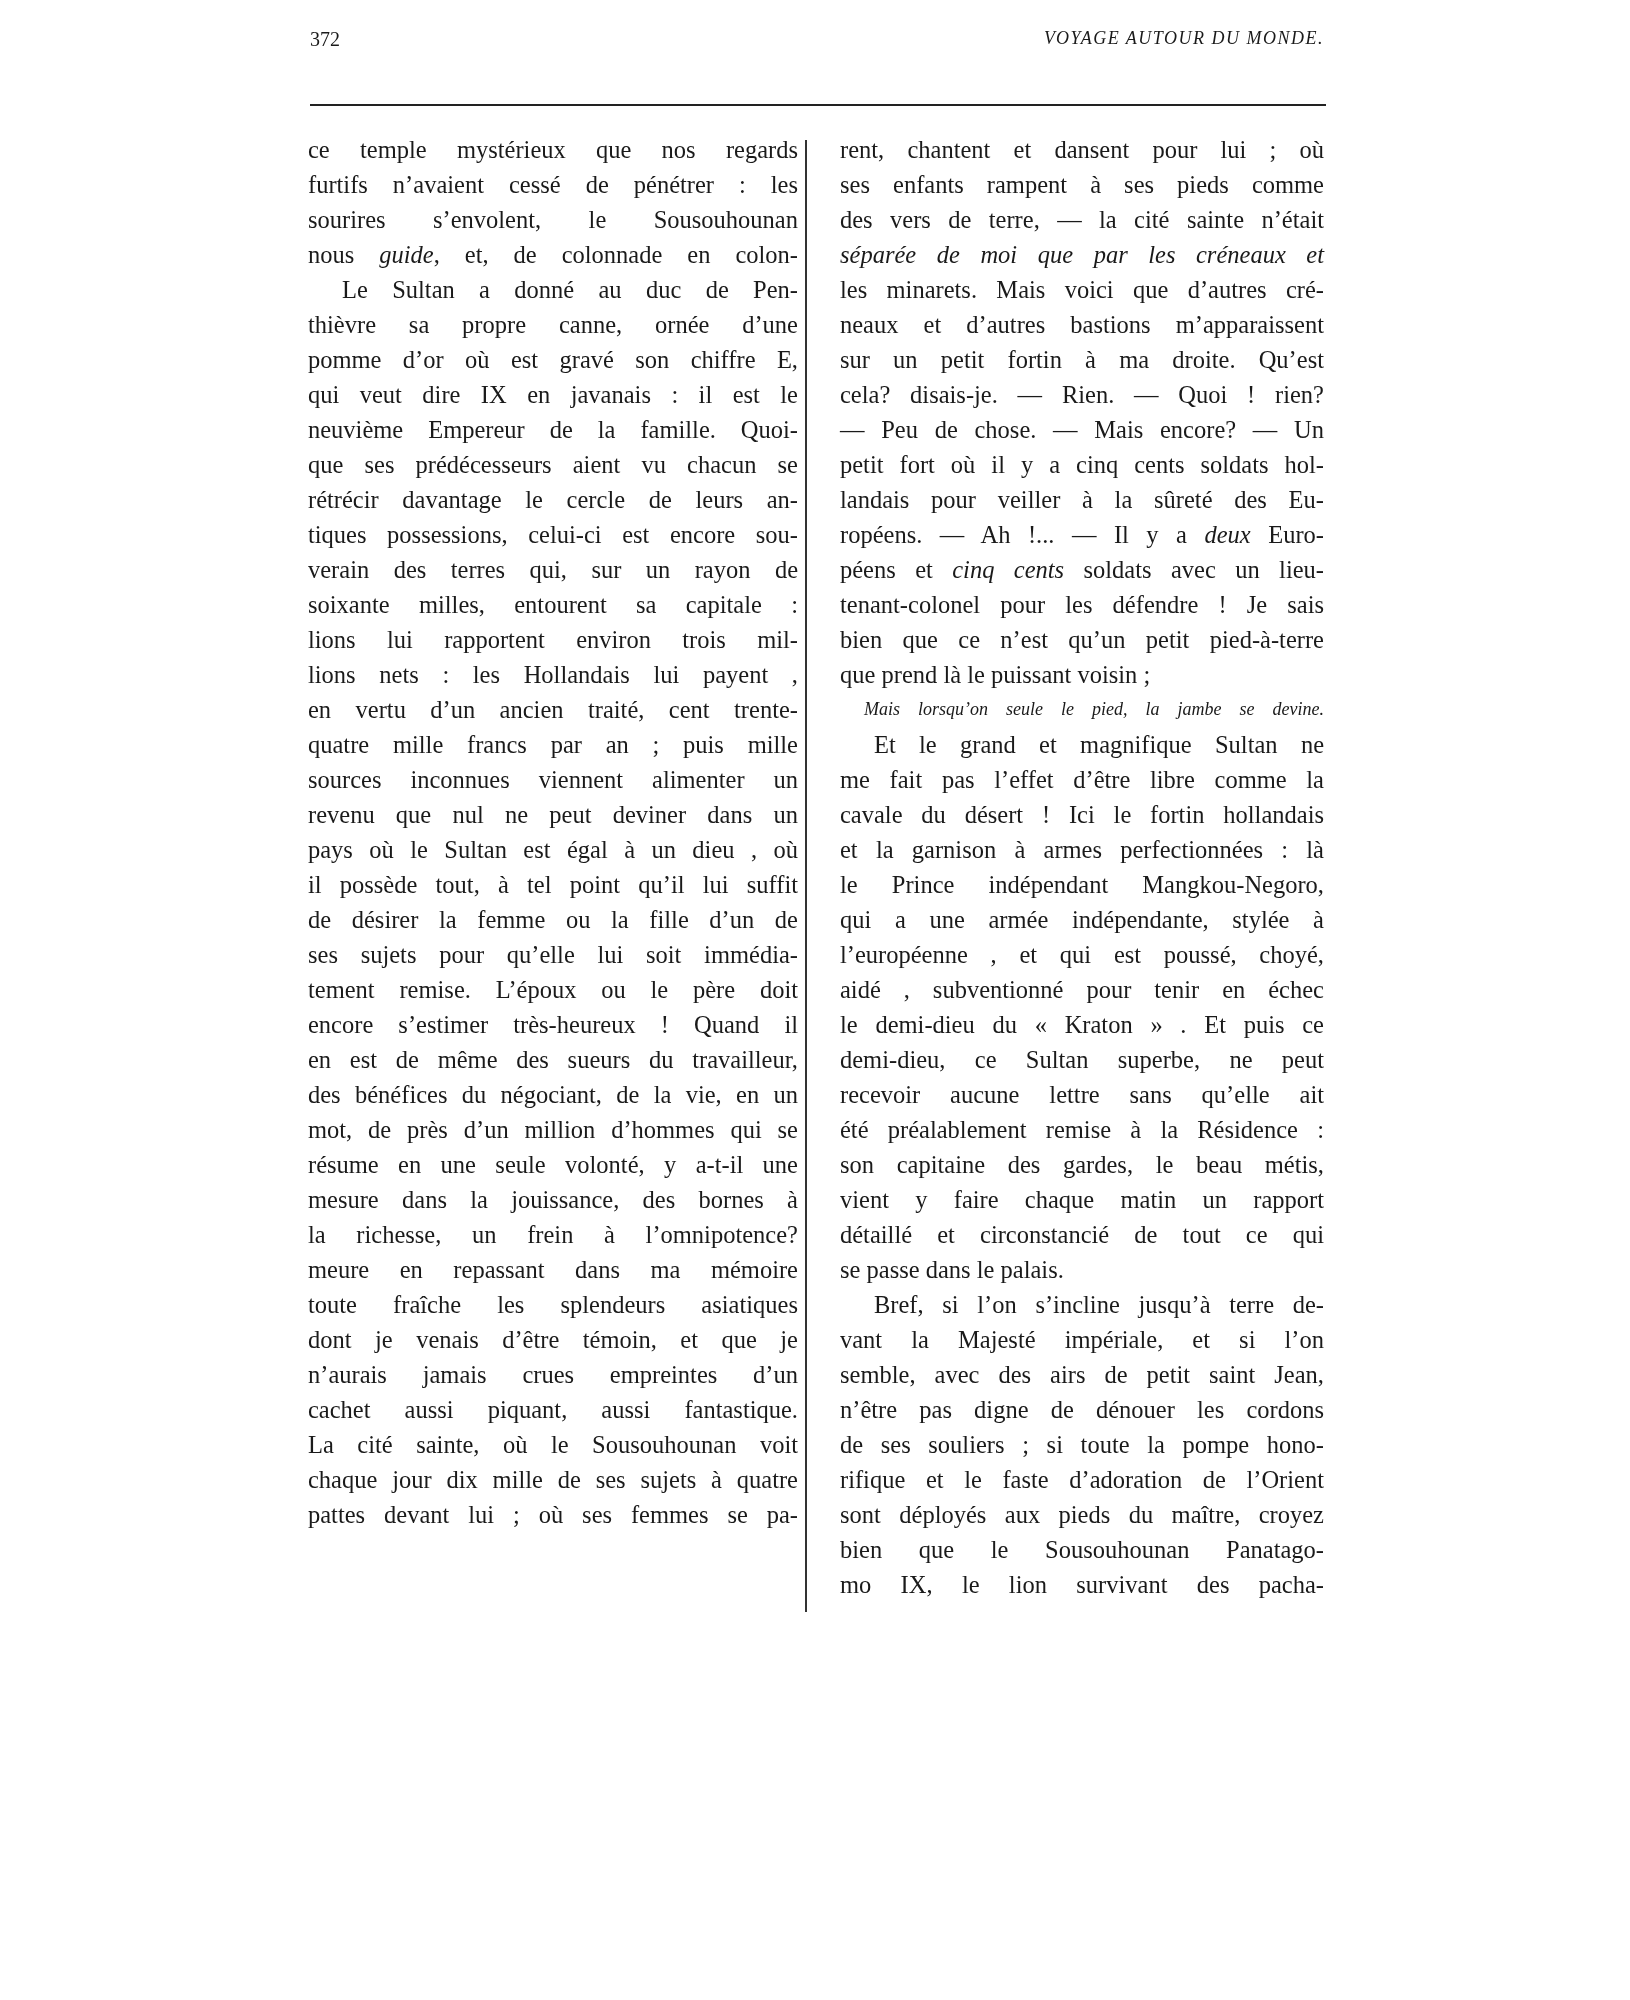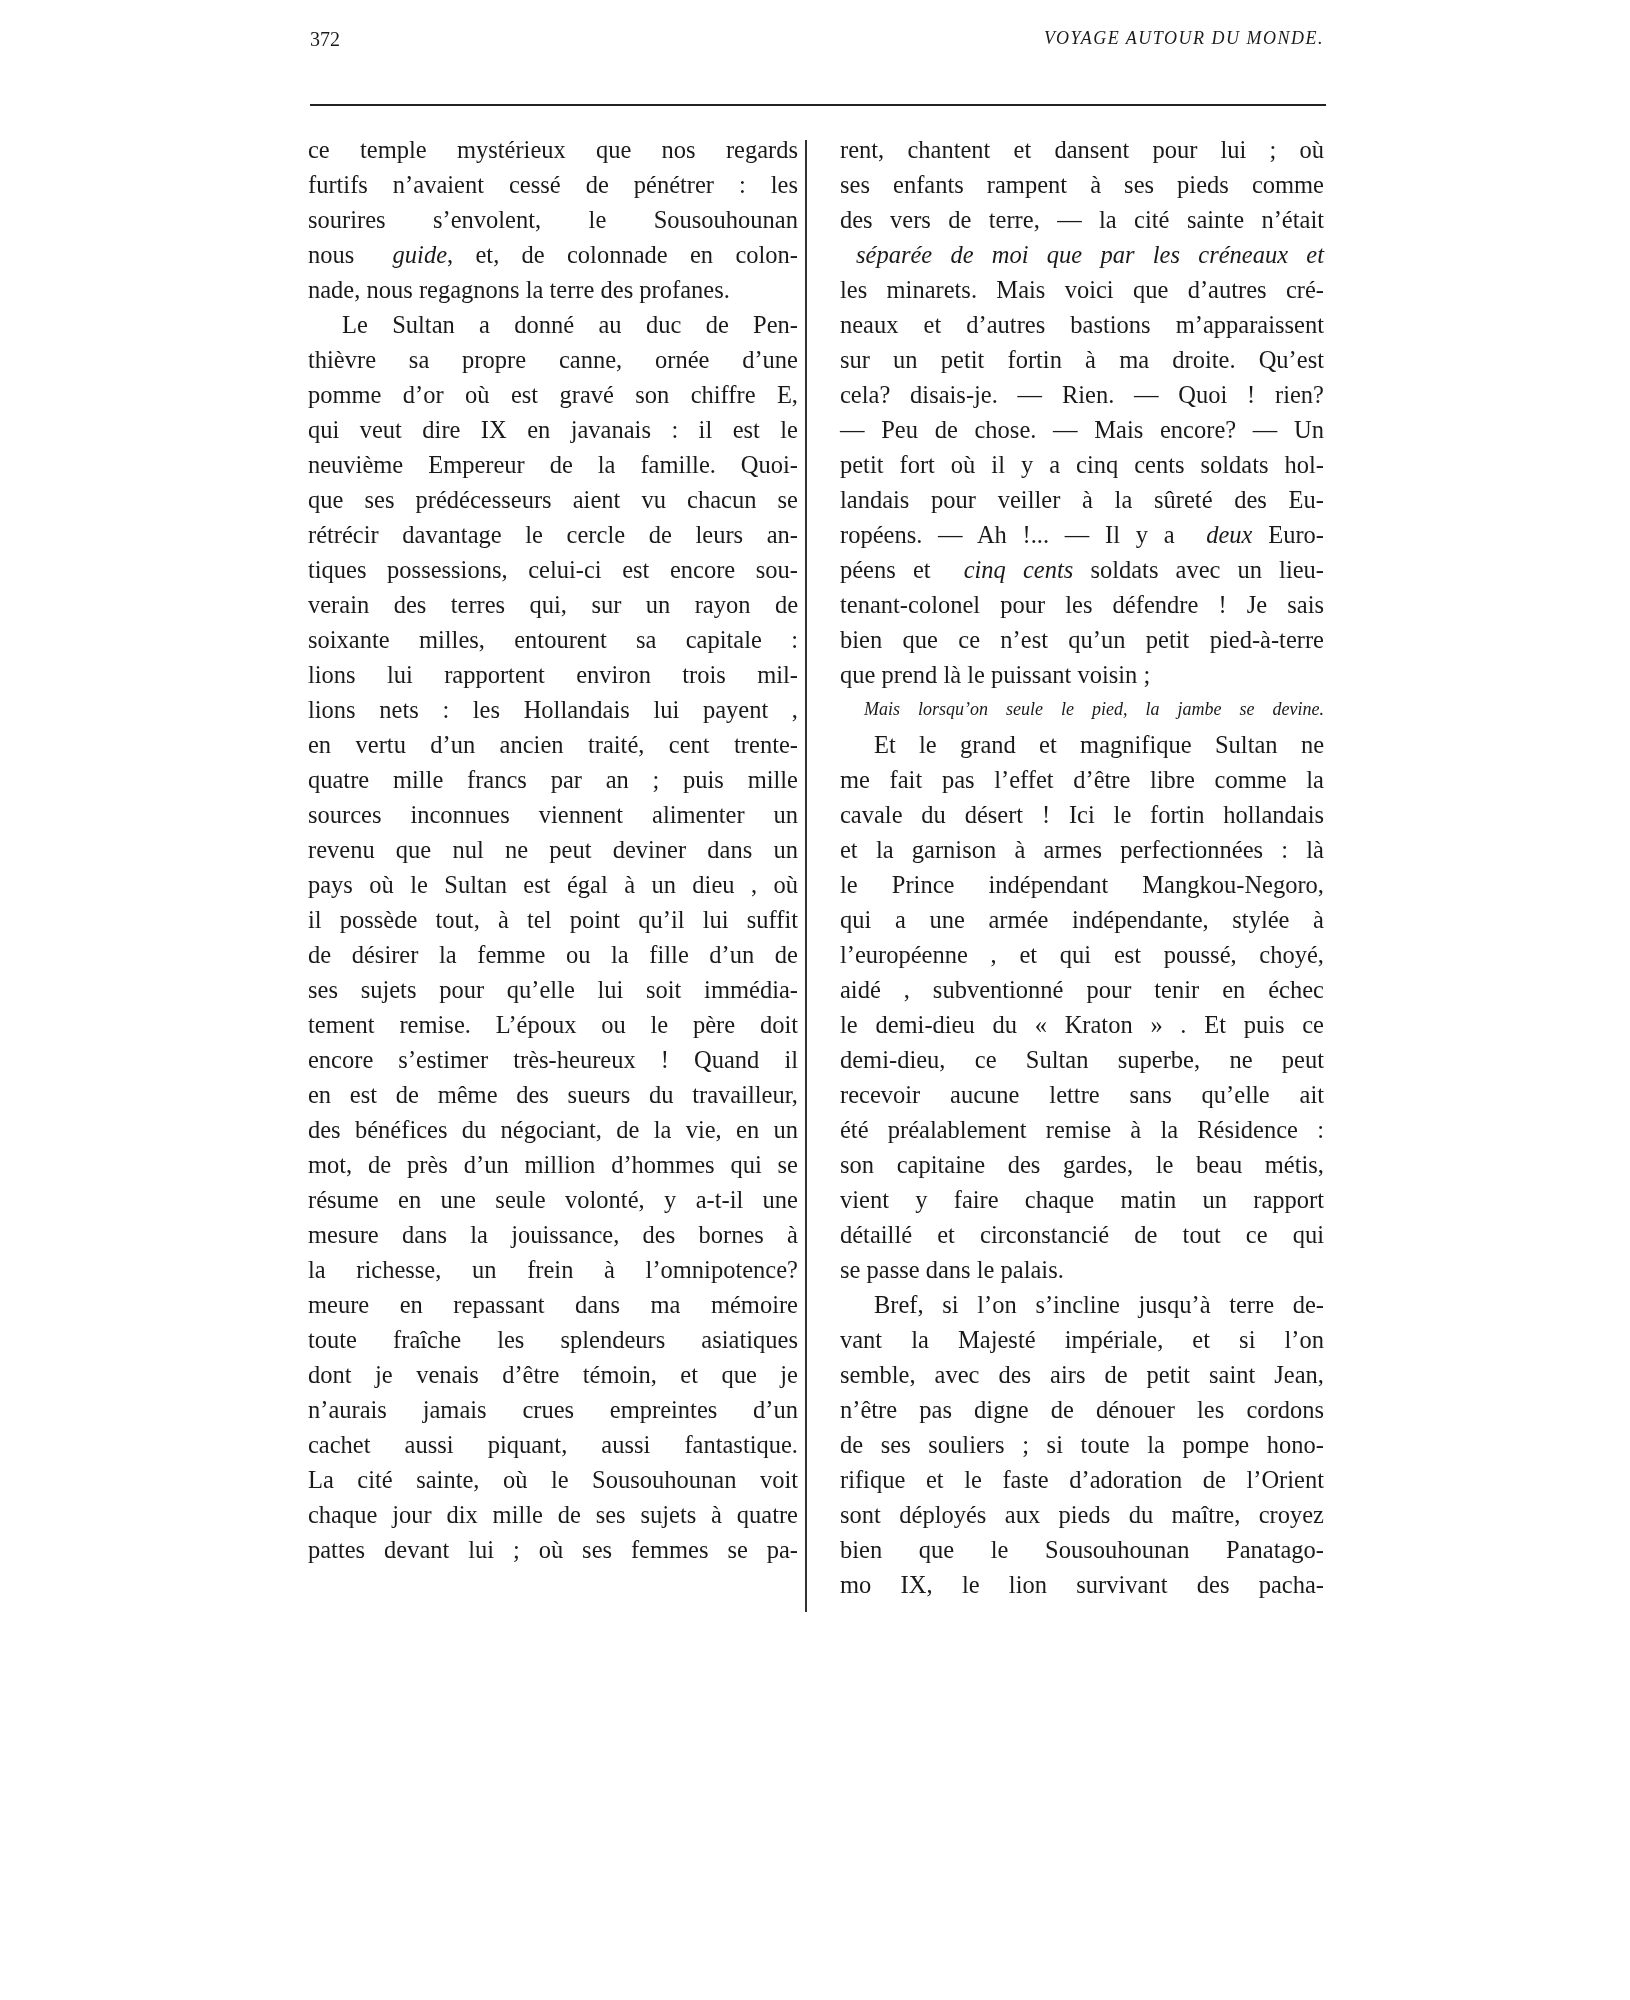--- a/index.html
+++ b/index.html
@@ -12,39 +12,38 @@
     .head-rule { position: absolute; top: 104px; left: 310px; width: 1016px; height: 0;
                  border-top: 2px solid #222; }
     .column { position: absolute; top: 132px; }
     .col-left { left: 308px; width: 490px; }
     .col-right { left: 840px; width: 484px; }
     .line { display: block; height: 35px; line-height: 35px; font-size: 24.5px;
             text-align: justify; text-align-last: justify; white-space: nowrap; overflow: visible; }
     .line.last { text-align-last: left; }
     .line.indent { padding-left: 34px; }
     .line.quote { font-size: 18px; font-style: italic; padding-left: 24px; text-align-last: justify; }
-    em { font-style: italic; margin-left: 16px; }
+    em { font-style: italic; }
     .divider { position: absolute; left: 805px; top: 140px; width: 0; height: 1472px;
                border-left: 2px solid #333; }
   </style>
 </head>
 <body>
 
 <header class="running-head">
   <span class="folio">372</span>
   <span class="head-title">VOYAGE AUTOUR DU MONDE.</span>
 </header>
 <div class="head-rule"></div>
 
 <div class="column col-left" id="col-left">
     <span class="line"><span>ce temple mystérieux que nos regards</span></span>
     <span class="line"><span>furtifs n’avaient cessé de pénétrer : les</span></span>
     <span class="line"><span>sourires s’envolent, le Sousouhounan</span></span>
     <span class="line"><span>nous </span><em>guide</em><span>, et, de colonnade en colon-</span></span>
-    <span class="line last"><span>nade, nous regagnons la terre des profanes.</span></span>
     <span class="line indent"><span>Le Sultan a donné au duc de Pen-</span></span>
     <span class="line"><span>thièvre sa propre canne, ornée d’une</span></span>
     <span class="line"><span>pomme d’or où est gravé son chiffre E,</span></span>
     <span class="line"><span>qui veut dire IX en javanais : il est le</span></span>
     <span class="line"><span>neuvième Empereur de la famille. Quoi-</span></span>
     <span class="line"><span>que ses prédécesseurs aient vu chacun se</span></span>
     <span class="line"><span>rétrécir davantage le cercle de leurs an-</span></span>
     <span class="line"><span>tiques possessions, celui-ci est encore sou-</span></span>
     <span class="line"><span>verain des terres qui, sur un rayon de</span></span>
     <span class="line"><span>soixante milles, entourent sa capitale :</span></span>

